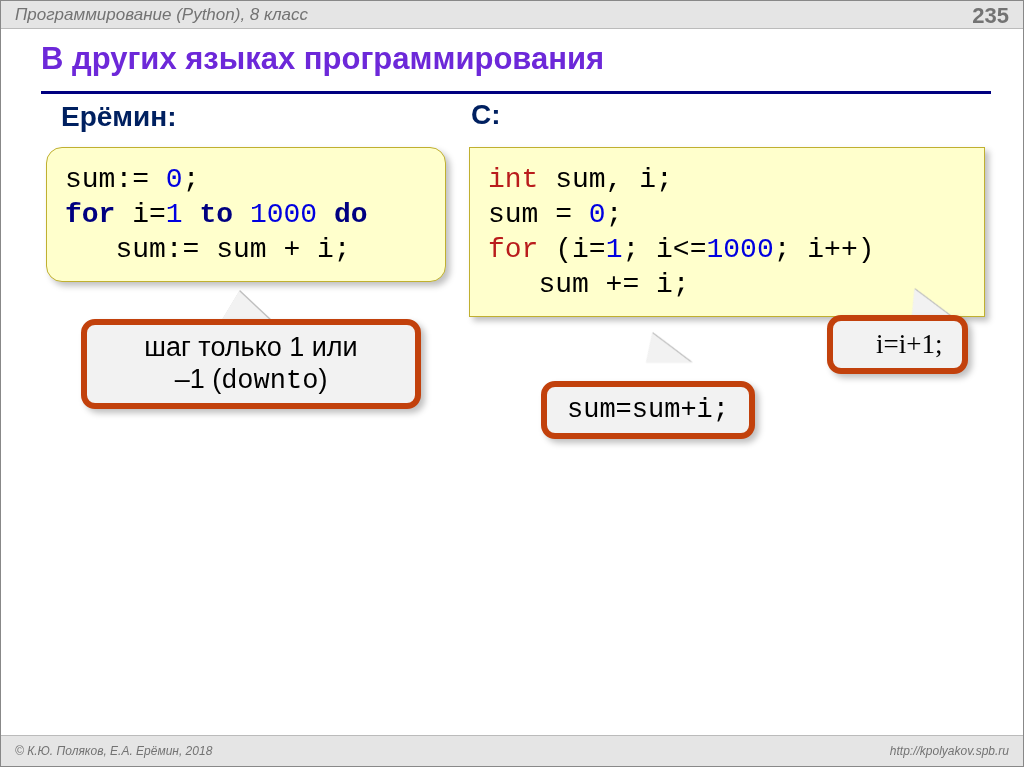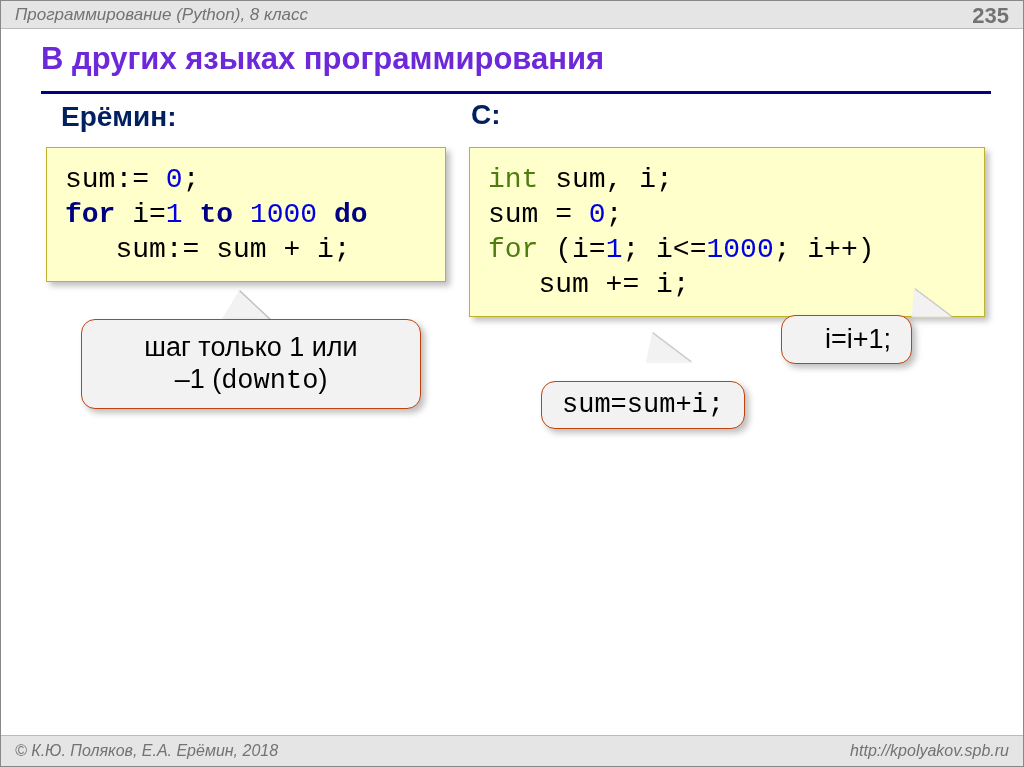--- a/index.html
+++ b/index.html
@@ -6,36 +6,36 @@
   html, body { width: 1024px; height: 767px; font-family: Arial, Helvetica, sans-serif; background: #fff; }
   .slide { width: 1024px; height: 767px; position: relative; border: 1px solid #888; background: #fff; }
   .topbar { position: absolute; left: 0; right: 0; top: 0; height: 28px; background: #e5e5e5; border-bottom: 1px solid #bbb; display: flex; align-items: center; padding: 6px 14px; }
   .topbar .topic { color: #737373; font-style: italic; font-size: 17px; }
   .topbar .pagenum { position: absolute; right: 14px; top: 2px; color: #737373; font-weight: bold; font-size: 22px; }
   .title { position: absolute; left: 40px; top: 40px; font-size: 31px; font-weight: bold; color: #6d28d9; }
   .hr { position: absolute; left: 40px; right: 32px; top: 90px; height: 3px; background: #000080; }
   .lang-pascal { position: absolute; left: 60px; top: 100px; color: #002060; font-weight: bold; font-size: 28px; }
   .lang-c { position: absolute; left: 470px; top: 98px; color: #002060; font-weight: bold; font-size: 28px; }
   .codebox { position: absolute; background: #ffffcc; border: 1px solid #c0b030; box-shadow: 4px 4px 6px rgba(0,0,0,0.25); padding: 14px 18px; font-family: "Courier New", monospace; font-size: 28px; line-height: 1.25; white-space: pre; color: #000; }
-  .code-pascal { left: 45px; top: 146px; width: 400px; }
+  .code-pascal { left: 45px; top: 146px; width: 400px; border-radius: 16px; }
   .code-c      { left: 468px; top: 146px; width: 516px; }
   .kw   { color: #000080; font-weight: bold; }
-  .ckw  { color: #4d7c0f; }
+  .ckw  { color: #b91c1c; }
   .num  { color: #0000e0; }
-  .callout { position: absolute; background: #f2f2f2; border: 1px solid #c2410c; border-radius: 14px; box-shadow: 4px 4px 6px rgba(0,0,0,0.25); font-size: 27px; display: flex; align-items: center; justify-content: center; padding: 8px 20px; white-space: pre; }
+  .callout { position: absolute; background: #f2f2f2; border: 6px solid #c2410c; border-radius: 14px; box-shadow: 4px 4px 6px rgba(0,0,0,0.25); font-size: 27px; display: flex; align-items: center; justify-content: center; padding: 8px 20px; white-space: pre; }
   .callout-pascal { left: 80px;  top: 318px; width: 340px; height: 90px; flex-direction: column; line-height: 1.2; }
   .callout-pascal .mono { font-family: "Courier New", monospace; }
   .callout-sum    { left: 540px; top: 380px; font-family: "Courier New", monospace; }
-  .callout-i      { left: 780px; top: 314px; font-family: Liberation Sans, sans-serif; padding-left: 43px; }
+  .callout-i      { left: 826px; top: 314px; font-family: Liberation Serif, serif; padding-left: 43px; }
   
   .tail { position: absolute; width: 0; height: 0; }
   .tail-pascal { left: 220px; top: 290px; border-left: 18px solid transparent; border-right: 32px solid transparent; border-bottom: 30px solid #f2f2f2; filter: drop-shadow(1px -1px 0 #bfbfbf); }
   .tail-sum    { left: 640px; top: 332px; border-left: 16px solid transparent; border-right: 30px solid transparent; border-bottom: 30px solid #f2f2f2; filter: drop-shadow(1px -1px 0 #bfbfbf); transform: skewX(18deg);}
   .tail-i      { left: 905px; top: 288px; border-left: 14px solid transparent; border-right: 26px solid transparent; border-bottom: 28px solid #f2f2f2; filter: drop-shadow(1px -1px 0 #bfbfbf); transform: skewX(22deg);}
-  .footer { position: absolute; left: 0; right: 0; bottom: 0; height: 28px; background: #e5e5e5; border-top: 1px solid #bbb; display: flex; align-items: center; justify-content: space-between; padding: 15px 14px; color: #737373; font-style: italic; font-size: 16px; }
+  .footer { position: absolute; left: 0; right: 0; bottom: 0; height: 28px; background: #e5e5e5; border-top: 1px solid #bbb; display: flex; align-items: center; justify-content: space-between; padding: 15px 14px; color: #737373; font-style: italic; font-size: 12px; }
 </style>
 </head>
 <body>
 
 <div class="slide">
 
   <div class="topbar">
     <span class="topic">Программирование (Python), 8 класс</span>
     <span class="pagenum">235</span>
   </div>

